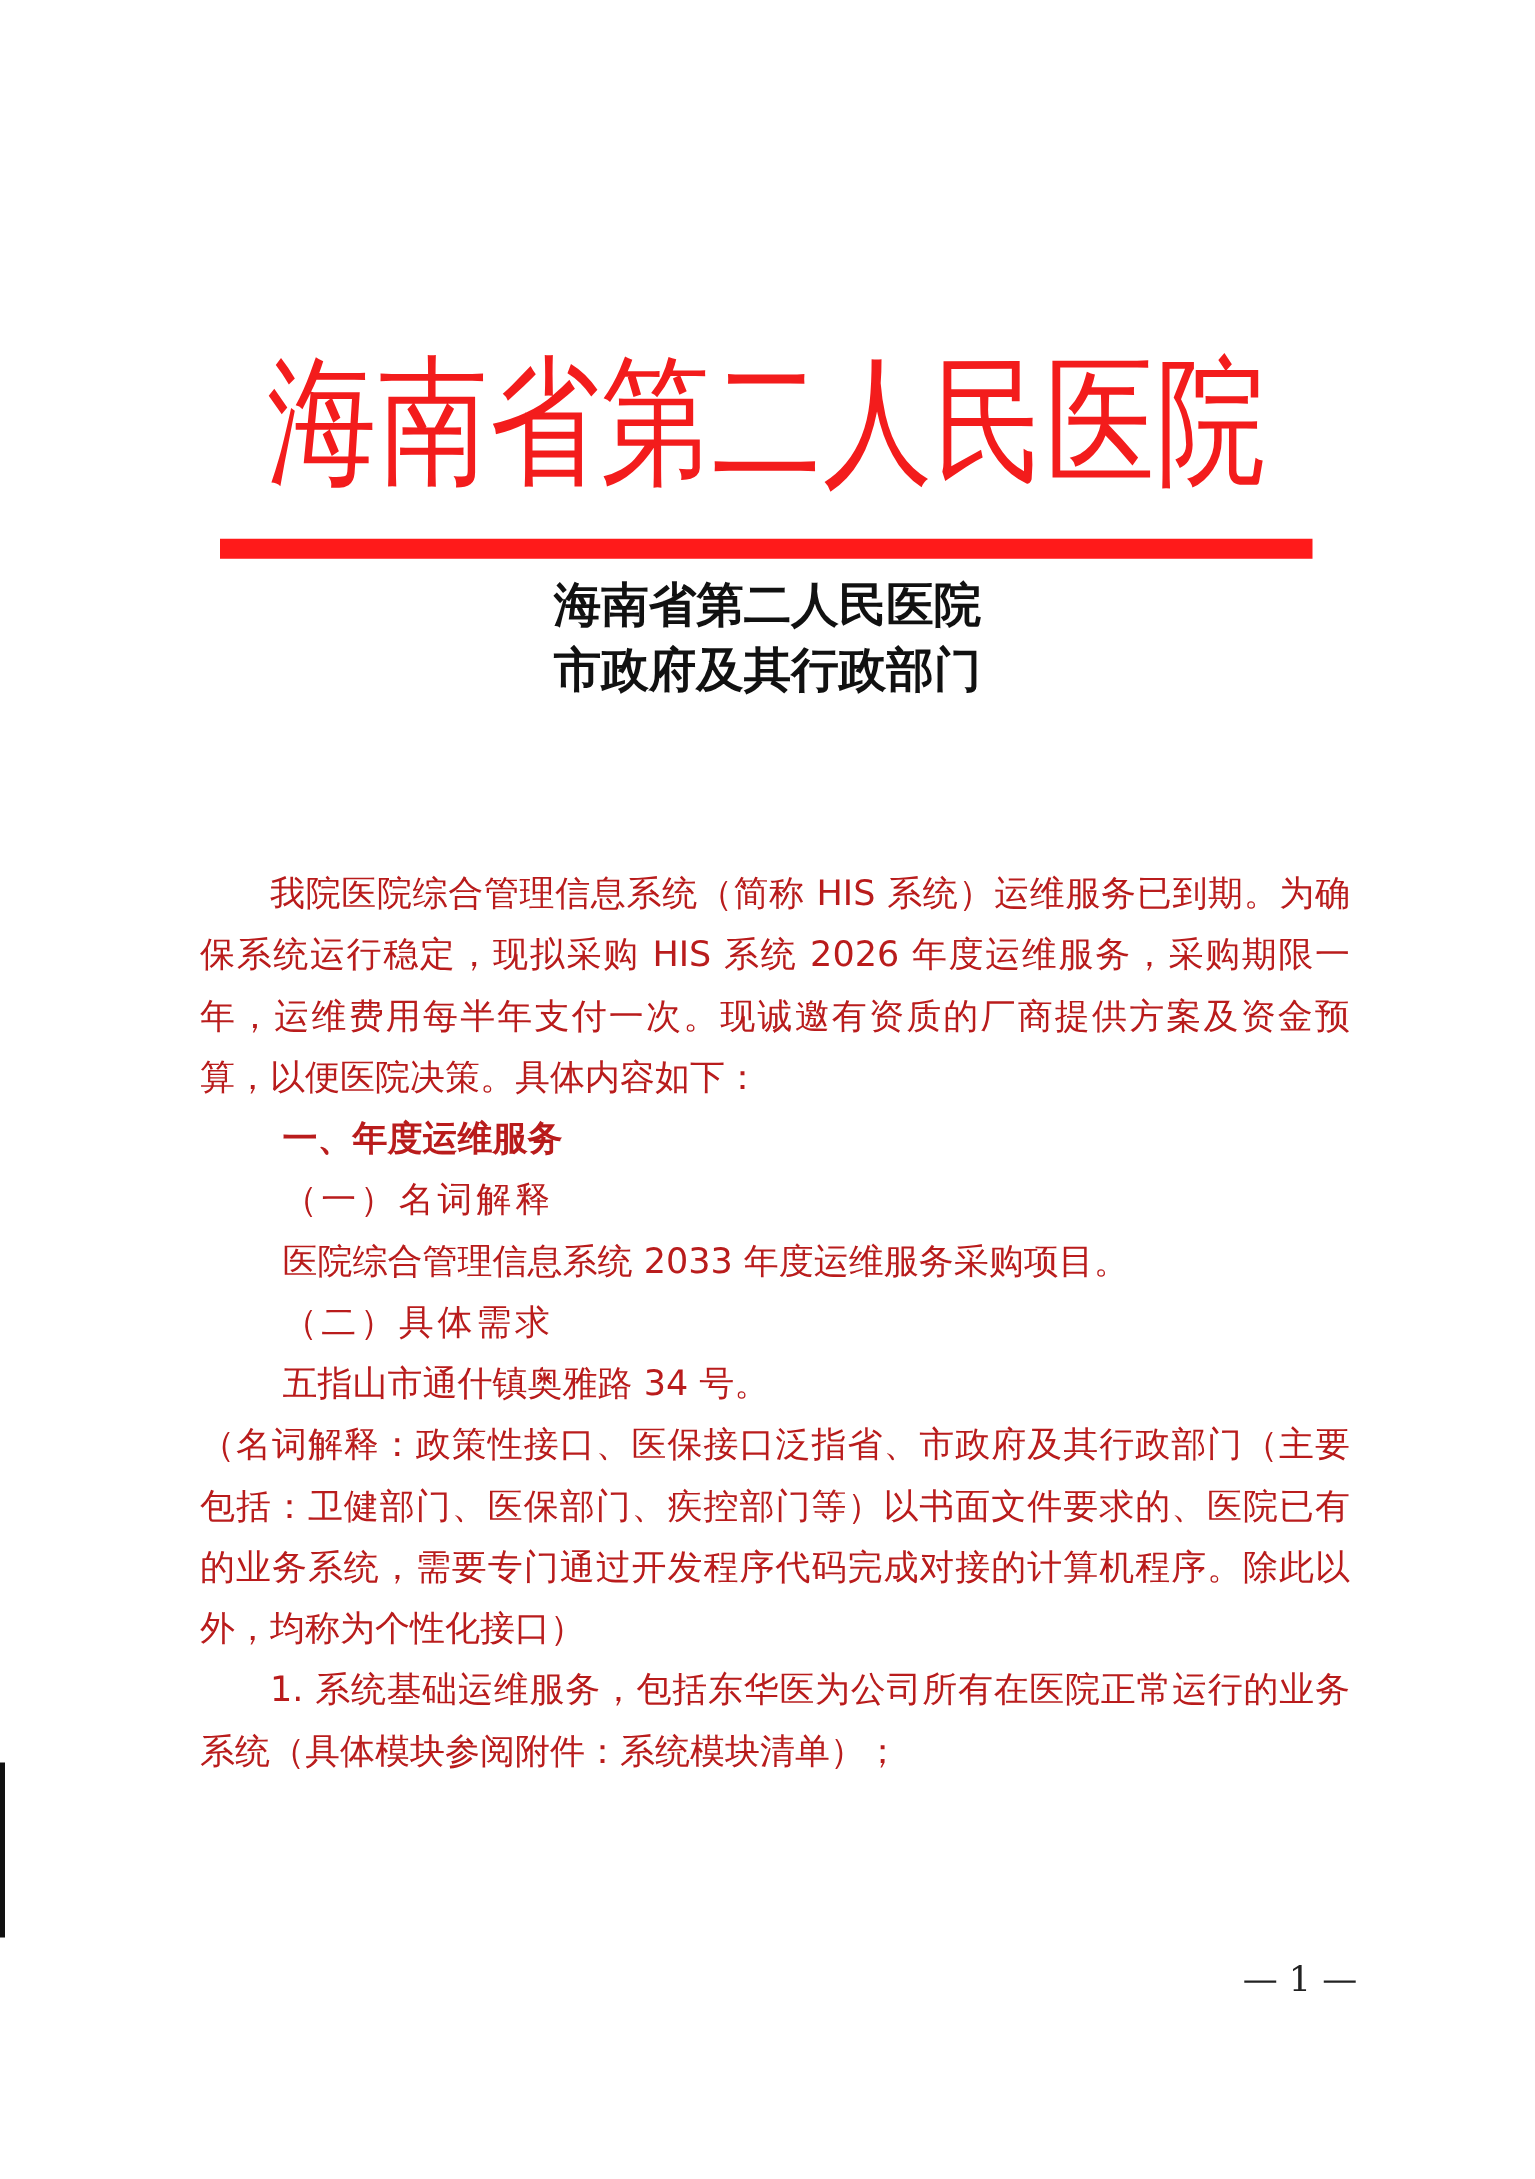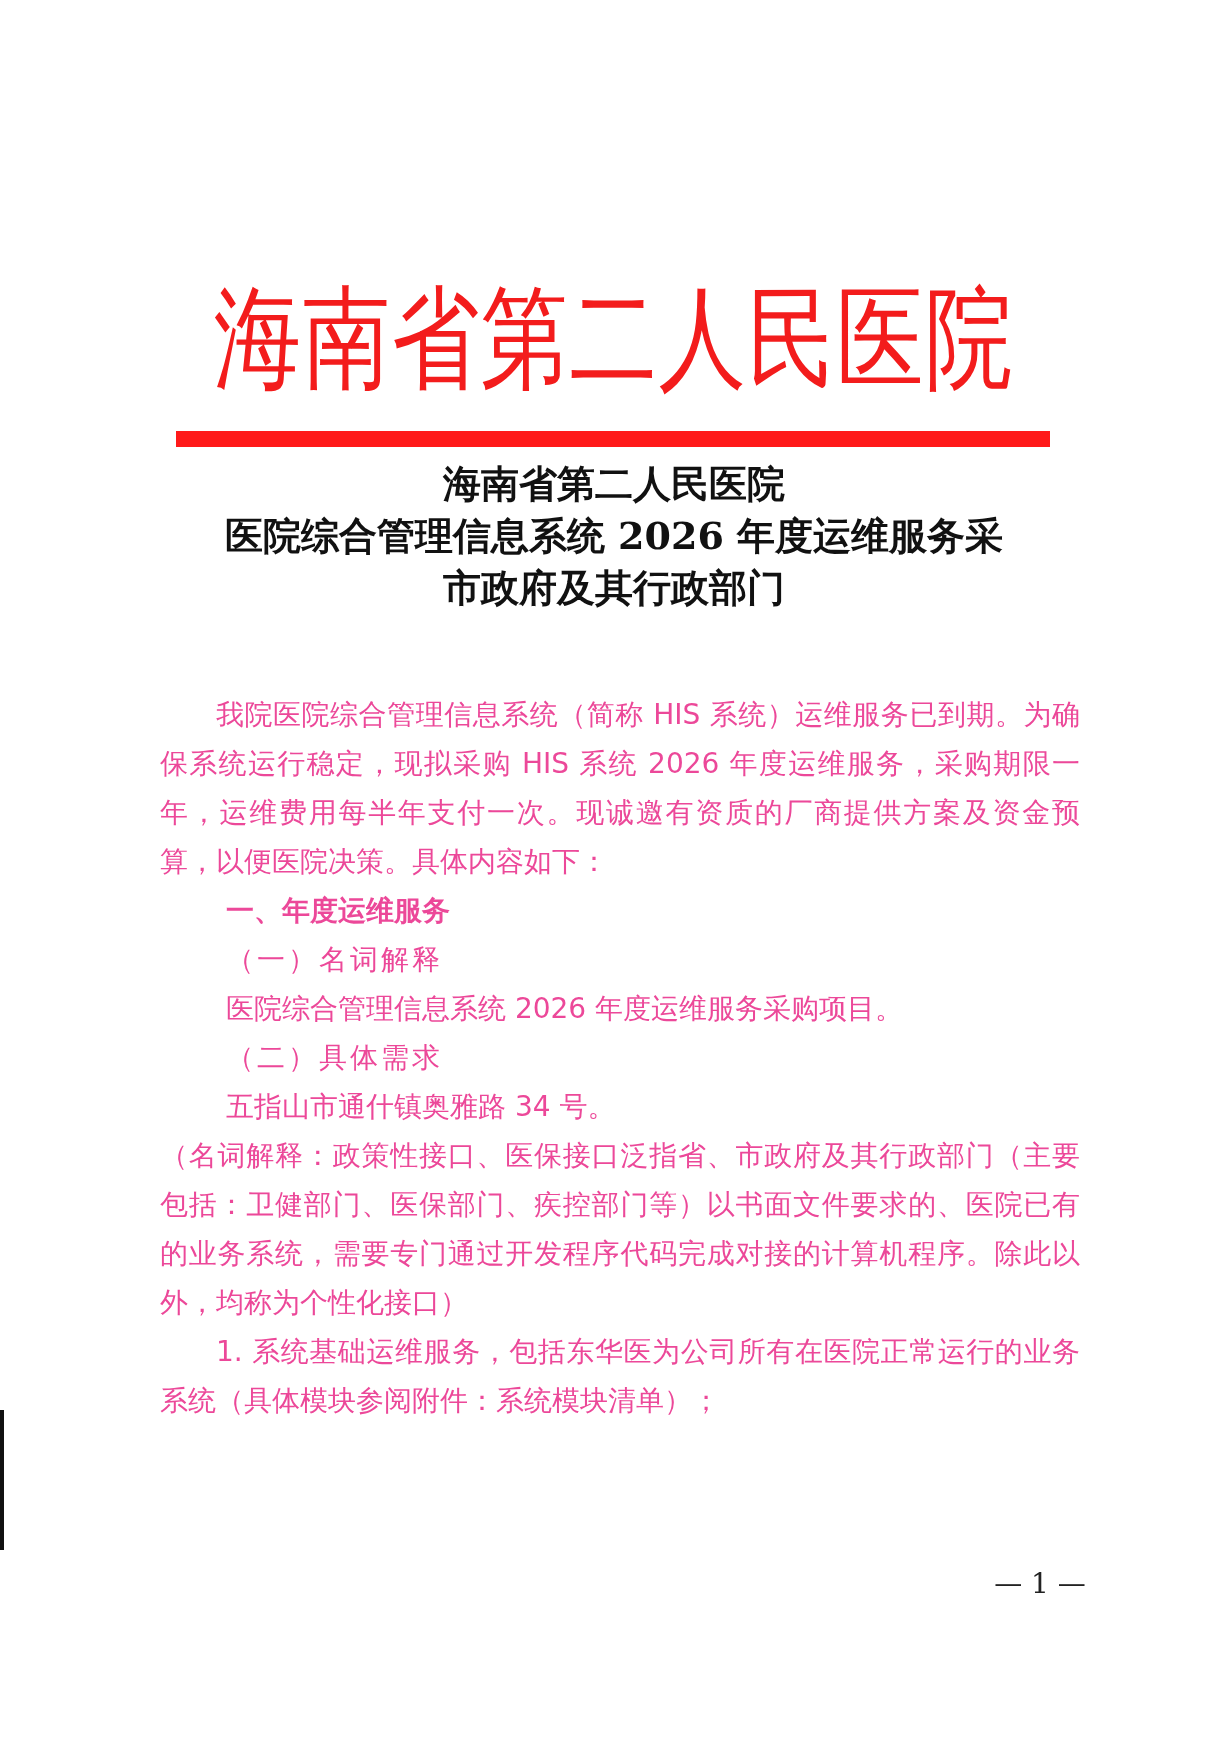--- a/index.html
+++ b/index.html
@@ -61,21 +61,21 @@
       display: block;
     }
     .body-text {
       position: absolute;
       left: 160px;
       top: 690px;
       width: 920px;
       font-family: "DejaVu Sans", "Liberation Sans", sans-serif;
       font-size: 28px;
       line-height: 49px;
-      color: #ec4899;
+      color: #b91c1c;
     }
     .para {
       margin: 0;
       text-align: justify;
     }
     .indent {
       text-indent: 2em;
     }
     .h1 {
       font-weight: bold;
@@ -106,28 +106,27 @@
 </head>
 <body>
 
 <div class="page-edge"></div>
 
 <div class="masthead">海南省第二人民医院</div>
 <div class="red-rule"></div>
 
 <div class="doc-title">
   <span class="line">海南省第二人民医院</span>
-  <span class="line">医院综合管理信息系统 2026 年度运维服务采</span>
   <span class="line">市政府及其行政部门</span>
 </div>
 
 <div class="body-text">
   <p class="para indent">我院医院综合管理信息系统（简称 HIS 系统）运维服务已到期。为确保系统运行稳定，现拟采购 HIS 系统 2026 年度运维服务，采购期限一年，运维费用每半年支付一次。现诚邀有资质的厂商提供方案及资金预算，以便医院决策。具体内容如下：</p>
   <p class="h1">一、年度运维服务</p>
   <p class="h2">（一）名词解释</p>
-  <p class="para content-line">医院综合管理信息系统 2026 年度运维服务采购项目。</p>
+  <p class="para content-line">医院综合管理信息系统 2033 年度运维服务采购项目。</p>
   <p class="h2">（二）具体需求</p>
   <p class="para content-line">五指山市通什镇奥雅路 34 号。</p>
   <p class="para">（名词解释：政策性接口、医保接口泛指省、市政府及其行政部门（主要包括：卫健部门、医保部门、疾控部门等）以书面文件要求的、医院已有的业务系统，需要专门通过开发程序代码完成对接的计算机程序。除此以外，均称为个性化接口）</p>
   <p class="para indent">1. 系统基础运维服务，包括东华医为公司所有在医院正常运行的业务系统（具体模块参阅附件：系统模块清单）；</p>
 </div>
 
 <div class="page-number">— 1 —</div>
 
 </body></html>

